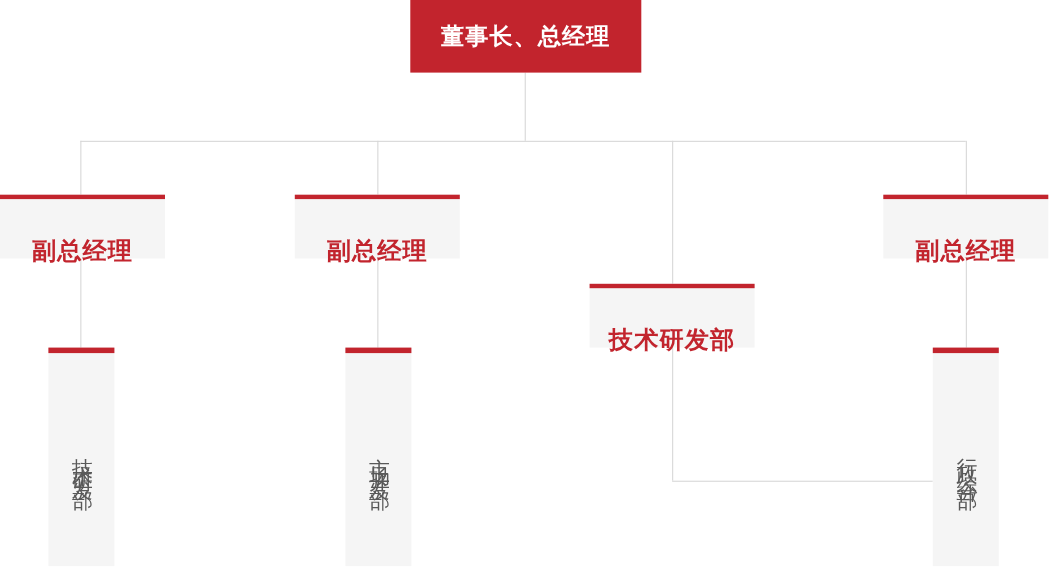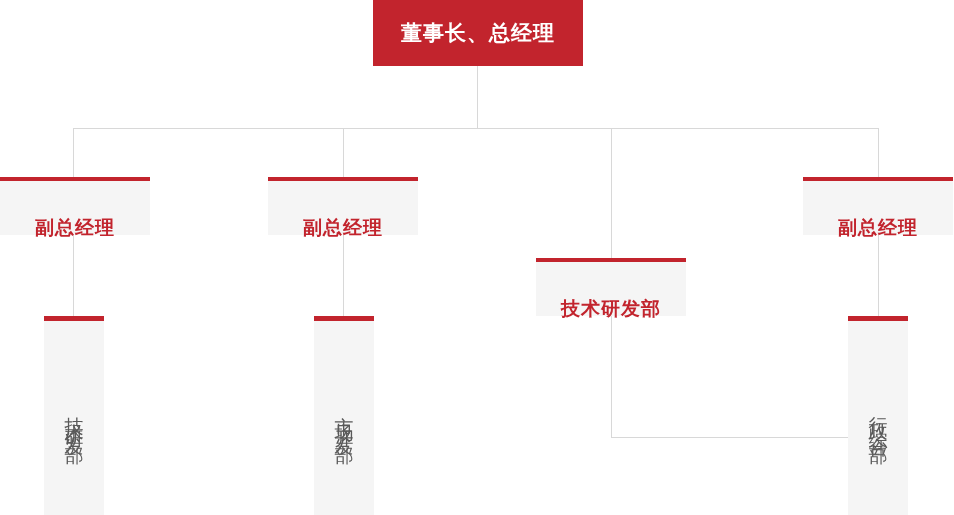--- a/index.html
+++ b/index.html
@@ -55,21 +55,21 @@
     font-weight: 700;
     letter-spacing: 1px;
   }
   .node.branch {
     width: 150px; height: 58px;
     background: #f5f5f5;
     border-top: 4px solid #c2242d;
   }
   .node.branch span {
     color: #c2242d;
-    font-size: 19px;
+    font-size: 22px;
     font-weight: 700;
     letter-spacing: 1px;
     margin-top: 40px;
   }
   .node.m1 { left: 0;     top: 177px; }
   .node.m2 { left: 268px; top: 177px; }
   .node.m3 { left: 536px; top: 258px; }
   .node.m4 { left: 803px; top: 177px; }
 
   .node.dept {

